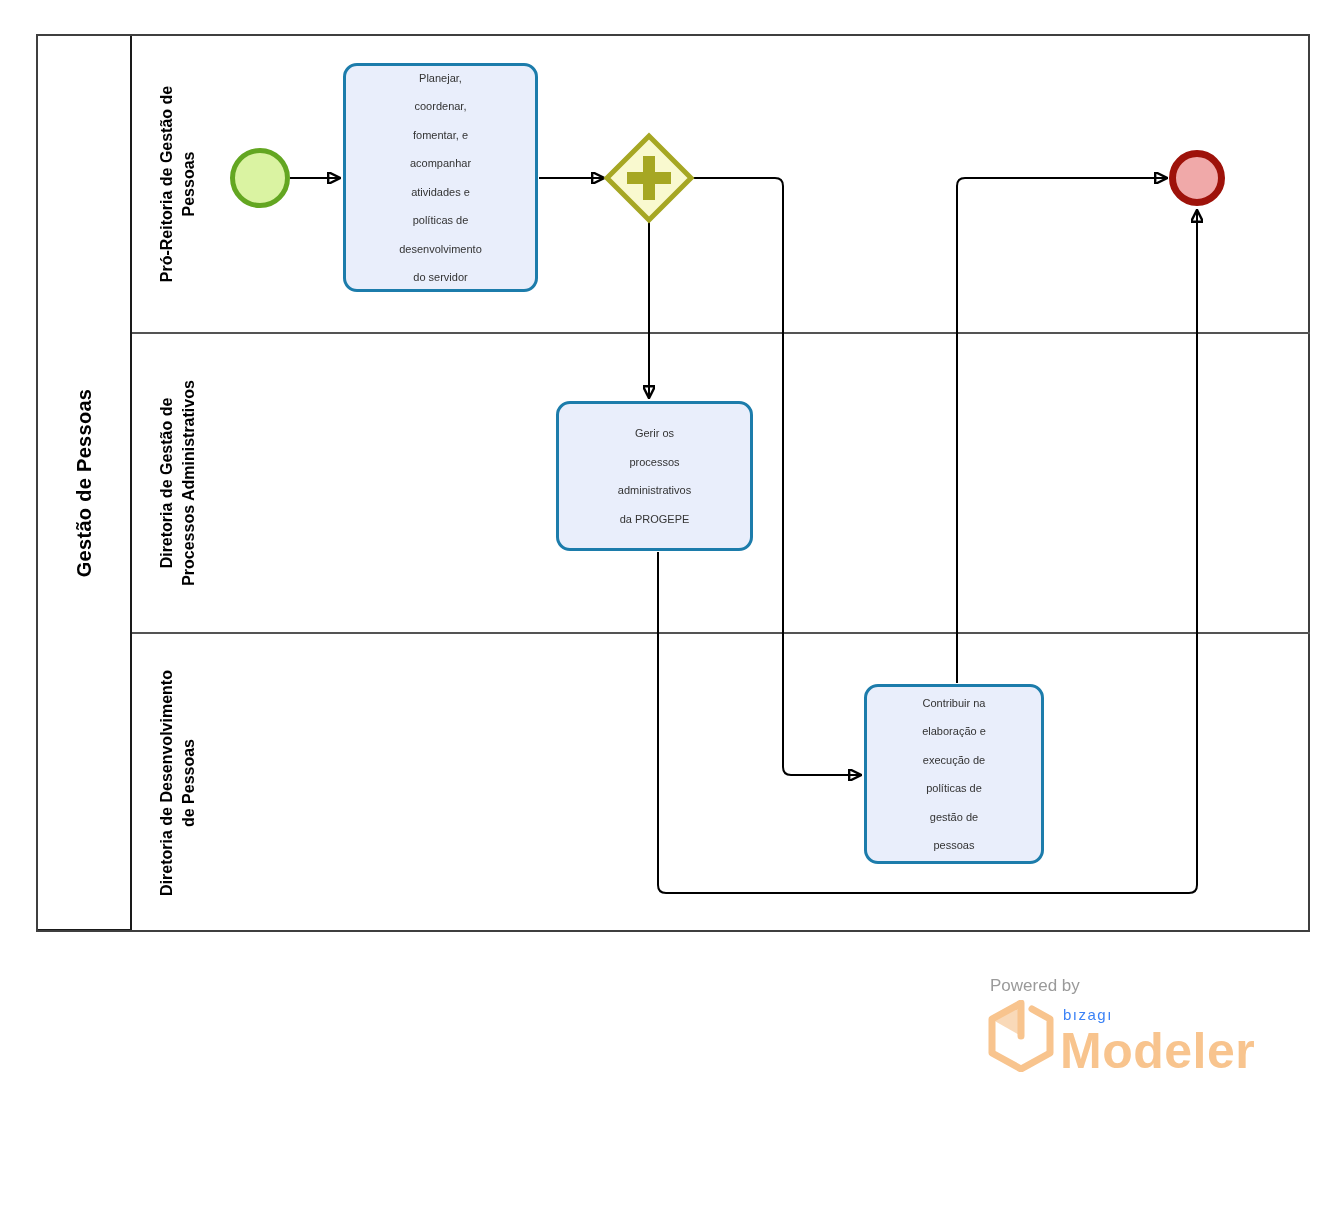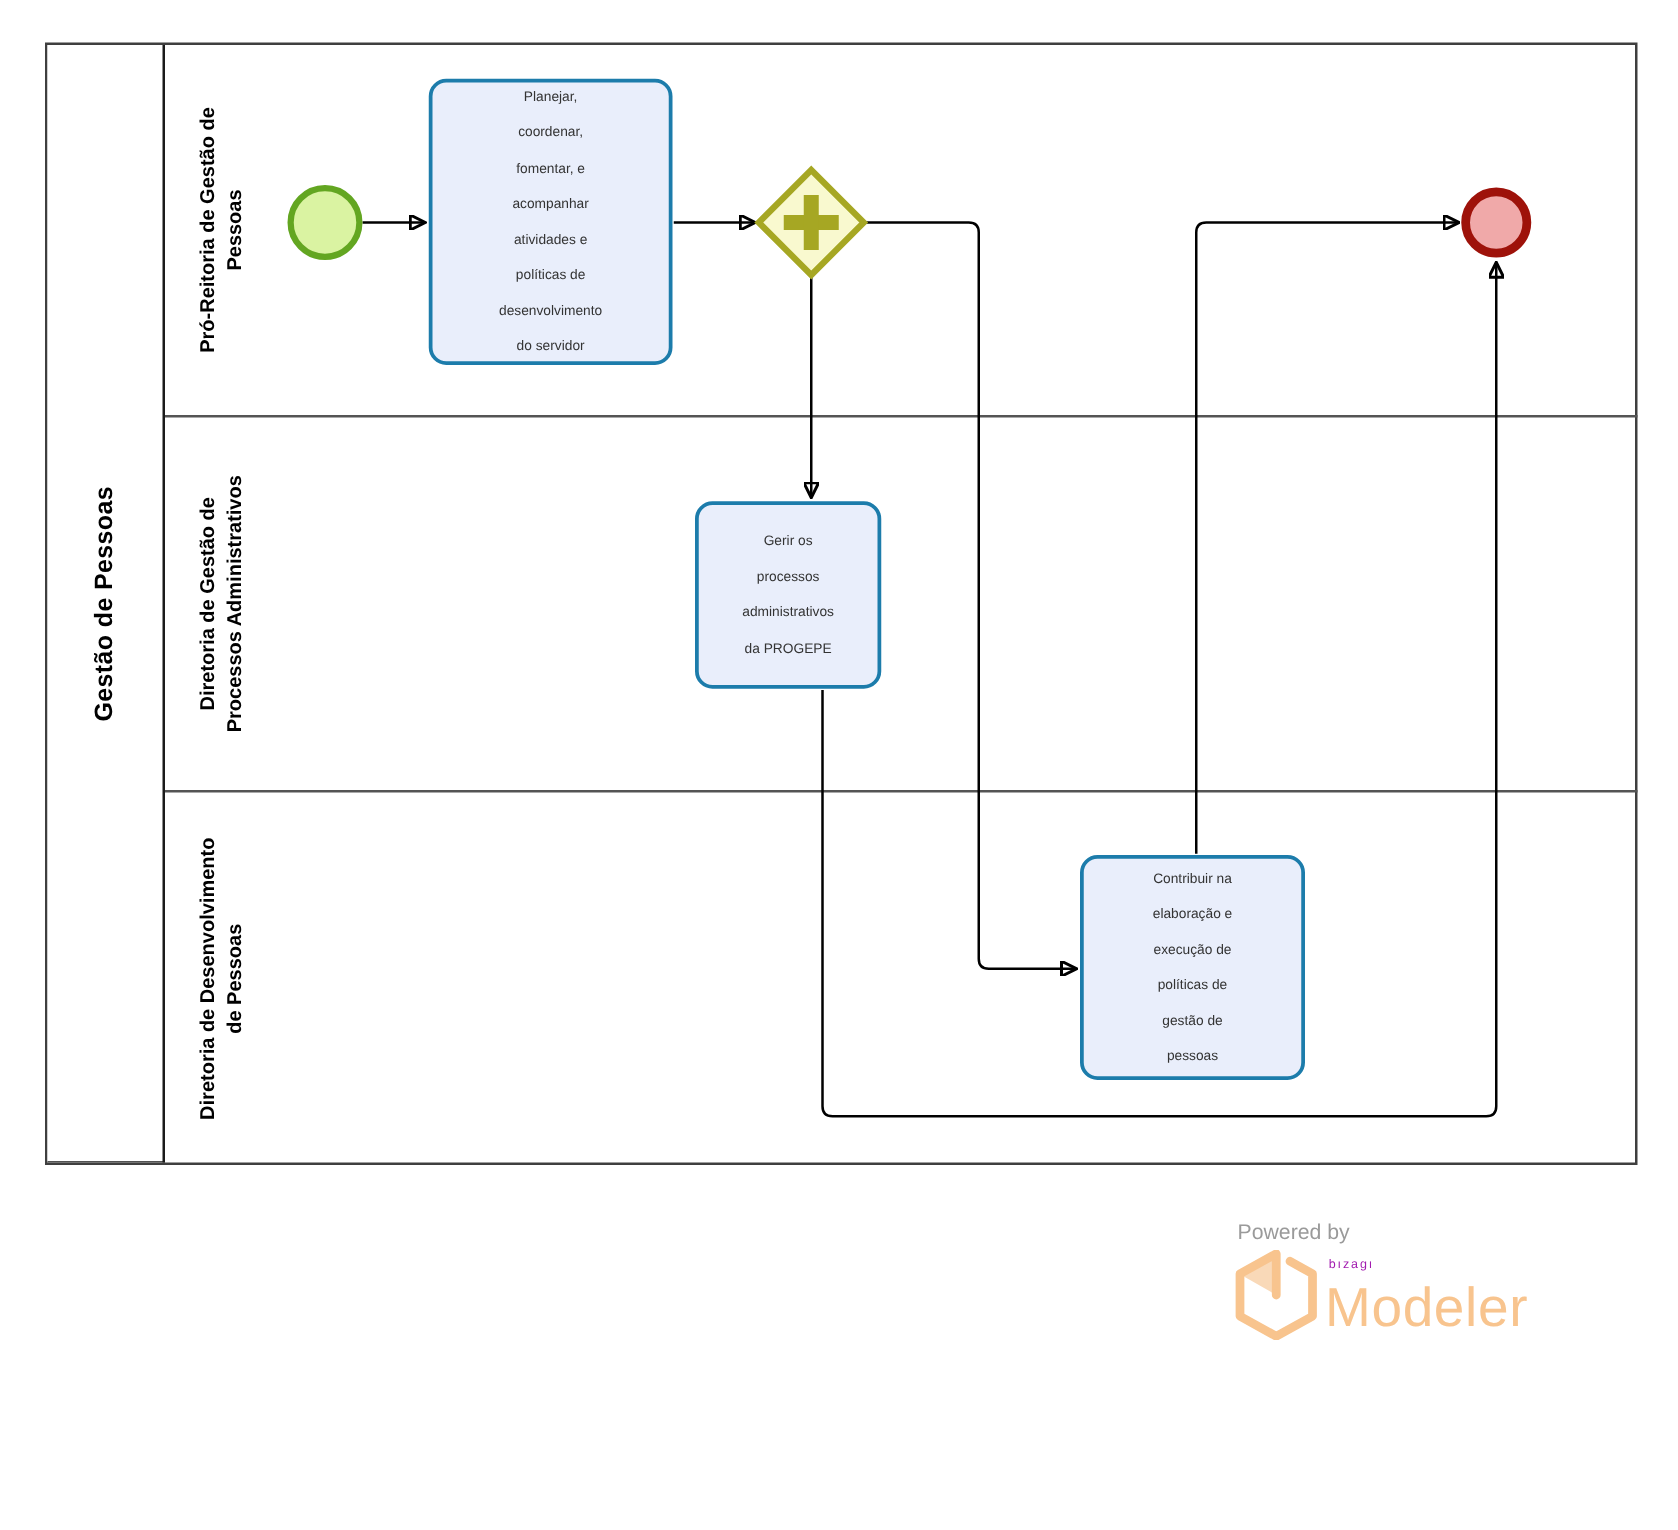--- a/index.html
+++ b/index.html
@@ -24,31 +24,31 @@
   
   .connectors{position:absolute;left:0;top:0;pointer-events:none;}
   .connectors path{fill:none;stroke:#000;stroke-width:2px;}
   
   .task{
     position:absolute;box-sizing:border-box;border:3px solid #1c7cab;border-radius:14px;background:#e9eefb;
     display:flex;align-items:center;justify-content:center;text-align:center;
     white-space:pre-line;font-size:11px;line-height:28.5px;color:#333;
   }
   .task-planejar{left:343px;top:63px;width:195px;height:229px;}
-  .task-gerir{left:556px;top:401px;width:149px;height:150px;}
+  .task-gerir{left:556px;top:401px;width:197px;height:150px;}
   .task-contribuir{left:864px;top:684px;width:180px;height:180px;}
   .event{position:absolute;box-sizing:border-box;border-radius:50%;}
   .event-start{left:230px;top:148px;width:60px;height:60px;border:5px solid #63a621;background:#daf3a2;}
   .event-end{left:1169px;top:150px;width:56px;height:56px;border:7px solid #9e120a;background:#f0a9a9;}
   .gateway{position:absolute;left:601px;top:130px;width:96px;height:96px;}
   
   .powered-by{position:absolute;left:990px;top:976px;font-size:17px;color:#9a9a9a;}
   .bizagi-hex{position:absolute;left:988px;top:1000px;width:66px;height:72px;}
-  .bizagi-word{position:absolute;left:1063px;top:1006px;font-size:10px;color:#a21caf;letter-spacing:1.5px;}
-  .modeler-word{position:absolute;left:1060px;top:1022px;font-size:44px;color:#f8c48e;letter-spacing:.5px;}
+  .bizagi-word{position:absolute;left:1063px;top:1006px;font-size:15px;color:#3b82f6;letter-spacing:1.5px;}
+  .modeler-word{position:absolute;left:1060px;top:1022px;font-size:50px;color:#f8c48e;letter-spacing:.5px;font-weight:bold;}
 </style>
 </head>
 <body>
 
 <div class="canvas">
 
   <div class="pool">
     <div class="pool-header">
       <div class="pool-title">Gestão de Pessoas</div>
     </div>

